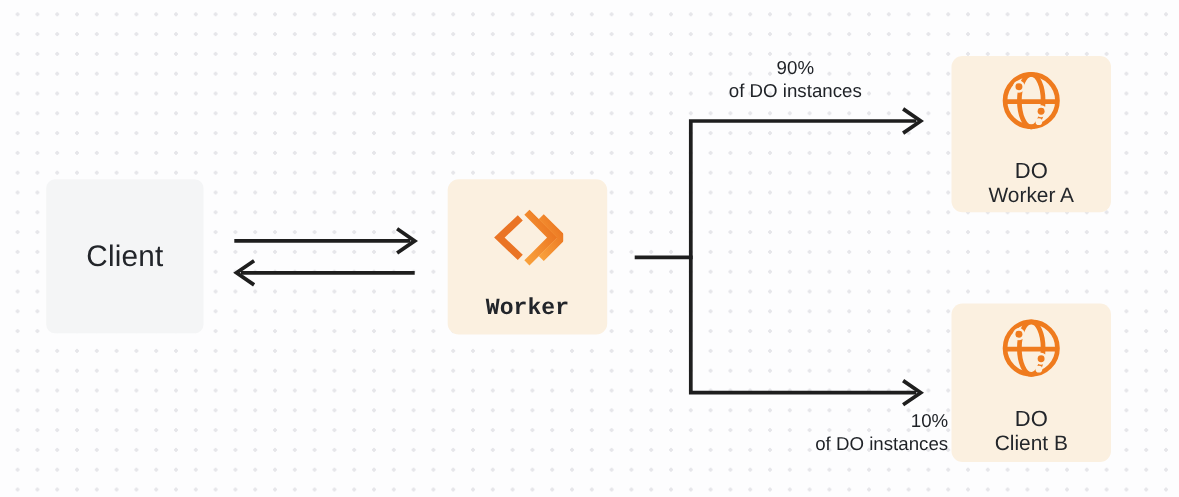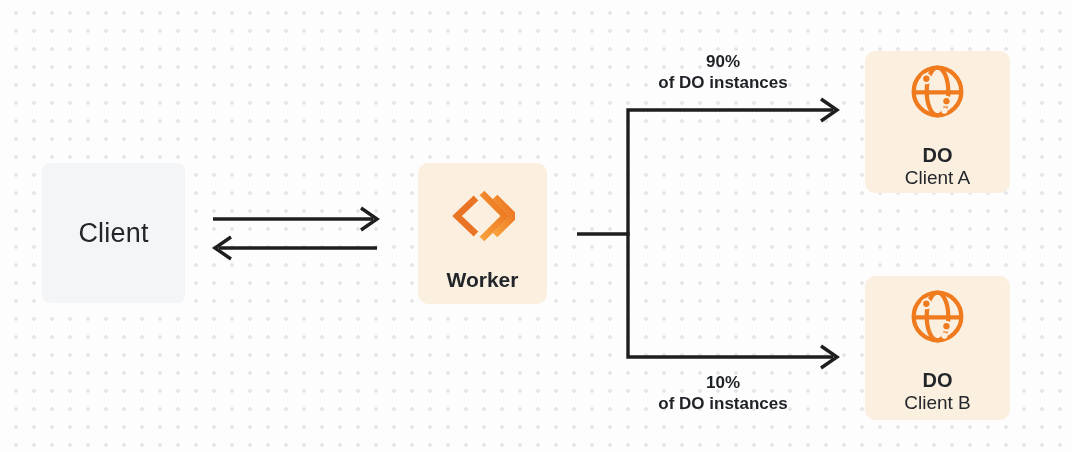--- a/index.html
+++ b/index.html
@@ -54,42 +54,42 @@
     margin-top: 22px;
     font-size: 21px;
     font-weight: bold;
     line-height: 24px;
   }
 
   .do-icon-wrap { margin-top: 12px; }
   .do-title {
     margin-top: 20px;
     font-size: 20px;
-    font-weight: bold;
+    font-weight: normal;
     line-height: 22px;
   }
   .do-subtitle {
     font-size: 19px;
     font-weight: normal;
     line-height: 21px;
     margin-top: 1px;
     color: #24272b;
   }
 
   .split-label {
     position: absolute;
     width: 210px;
     text-align: center;
     font-size: 17px;
-    font-weight: bold;
+    font-weight: normal;
     line-height: 21px;
     color: #1e2126;
   }
   .split-label--top { left: 618px; top: 51px; }
-  .split-label--bottom { left: 618px; top: 372px; }
+  .split-label--bottom { left: 652px; top: 372px; text-align: right; }
 </style>
 </head>
 <body>
 
 <div class="canvas">
 
   <svg class="connectors" viewBox="0 0 1072 452" xmlns="http://www.w3.org/2000/svg">
     <g fill="none" stroke="#1e1e1e" stroke-width="3.4" stroke-linecap="butt" stroke-linejoin="miter">
 
       <g>
@@ -108,21 +108,21 @@
         <path d="M821,99 L837,110 L821,121"></path>
         <path d="M821,346 L837,357 L821,368"></path>
       </g>
     </g>
   </svg>
 
   <div class="node node--gray" style="left:42px; top:163px; width:143px; height:140px;">
     <div class="client-label">Client</div>
   </div>
 
-  <div class="node node--cream" style="left:418px; top:163px; width:129px; height:141px;">
+  <div class="node node--cream" style="left:407px; top:163px; width:145px; height:141px;font-family:Liberation Mono, monospace;">
     <div class="worker-icon-wrap">
       <svg width="64" height="53" viewBox="0 0 64 53" xmlns="http://www.w3.org/2000/svg">
         <defs>
           <linearGradient id="wgrad" x1="1" y1="0" x2="0" y2="1">
             <stop offset="0" stop-color="#e96f1d"></stop>
             <stop offset="1" stop-color="#f9a13c"></stop>
           </linearGradient>
         </defs>
         <g fill="none" stroke-width="6.6" stroke-linecap="butt" stroke-linejoin="miter">
           <path d="M25,9 L6,27 L25,45" stroke="#ea7425"></path>
@@ -143,21 +143,21 @@
           <line x1="4.6" y1="28.8" x2="51.4" y2="28.8"></line>
         </g>
         <circle cx="17" cy="15.5" r="5.4" fill="#fbf0e0"></circle>
         <circle cx="17" cy="15.5" r="3.1" fill="#ef7b1e"></circle>
         <circle cx="36.8" cy="37.5" r="5.4" fill="#fbf0e0"></circle>
         <circle cx="36.8" cy="37.5" r="3.1" fill="#ef7b1e"></circle>
         <circle cx="34.8" cy="46.8" r="3" fill="#fbf0e0"></circle>
       </svg>
     </div>
     <div class="do-title">DO</div>
-    <div class="do-subtitle">Client A</div>
+    <div class="do-subtitle">Worker A</div>
   </div>
 
   <div class="node node--cream" style="left:865px; top:276px; width:145px; height:144px;">
     <div class="do-icon-wrap">
       <svg width="57" height="57" viewBox="0 0 56 56" xmlns="http://www.w3.org/2000/svg">
         <g fill="none" stroke="#ef7b1e" stroke-width="4.2">
           <circle cx="28" cy="28" r="23.4"></circle>
           <ellipse cx="28" cy="28" rx="10.6" ry="23.4"></ellipse>
           <line x1="4.6" y1="28.8" x2="51.4" y2="28.8"></line>
         </g>

